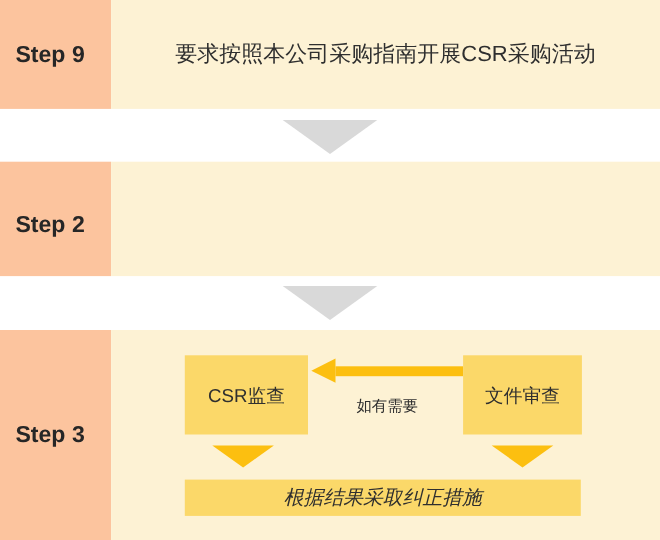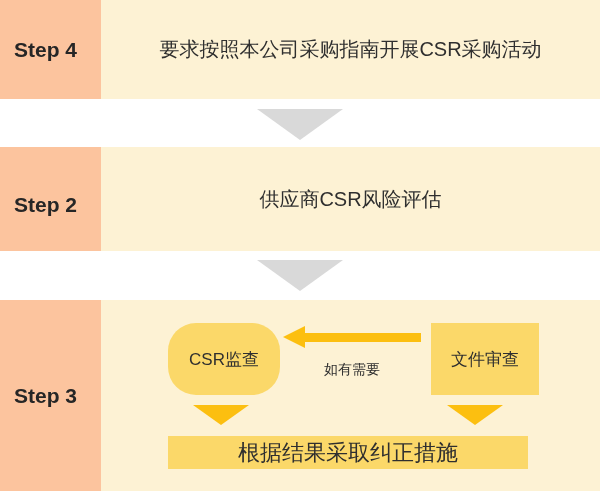--- a/index.html
+++ b/index.html
@@ -56,22 +56,22 @@
   #chevron2 { top: 260px; }
 
   .mini-box {
     position: absolute;
     width: 112px; height: 72px;
     background: var(--box-bg);
     display: flex; flex-direction: column;
     justify-content: center; align-items: center;
     font-size: 17px; line-height: 31px; text-align: center;
   }
-  #csr-audit-box { left: 67px;  top: 23px; border-radius: 28px; }
-  #doc-review-box { left: 330px; top: 23px; width: 108px; gap: 24px; }
+  #csr-audit-box { left: 67px;  top: 23px; }
+  #doc-review-box { left: 320px; top: 23px; width: 108px; gap: 24px; }
 
   .h-arrow-shaft {
     position: absolute; left: 204px; top: 33px;
     width: 116px; height: 9px;
     background: var(--accent);
   }
   .h-arrow-head {
     position: absolute; left: 182px; top: 26px;
     width: 0; height: 0;
     border-top: 11px solid transparent;
@@ -92,39 +92,39 @@
     border-top: 20px solid var(--accent);
   }
   #left-mini-triangle  { left: 92px; }
   #right-mini-triangle { left: 346px; }
 
   .result-box {
     position: absolute; left: 67px; top: 136px;
     width: 360px; height: 33px;
     background: var(--box-bg);
     display: flex; align-items: center; justify-content: center;
-    font-size: 22px;
+    font-size: 18px;
+    font-style: italic;
   }
 </style>
 </head>
 <body>
 
 <div class="step-row" id="row1">
-  <div class="step-label">Step 4</div>
+  <div class="step-label">Step 9</div>
   <div class="step-content">
     <div>要求按照本公司采购指南开展CSR采购活动</div>
   </div>
 </div>
 
 <div class="chevron" id="chevron1"></div>
 
 <div class="step-row" id="row2">
   <div class="step-label">Step 2</div>
   <div class="step-content">
-    <div>供应商CSR风险评估</div>
   </div>
 </div>
 
 <div class="chevron" id="chevron2"></div>
 
 <div class="step-row" id="row3">
   <div class="step-label">Step 3</div>
   <div class="step-content">
 
     <div class="mini-box" id="csr-audit-box">

